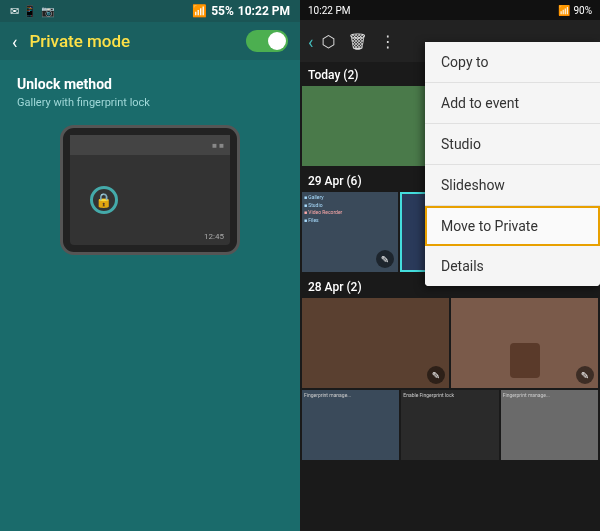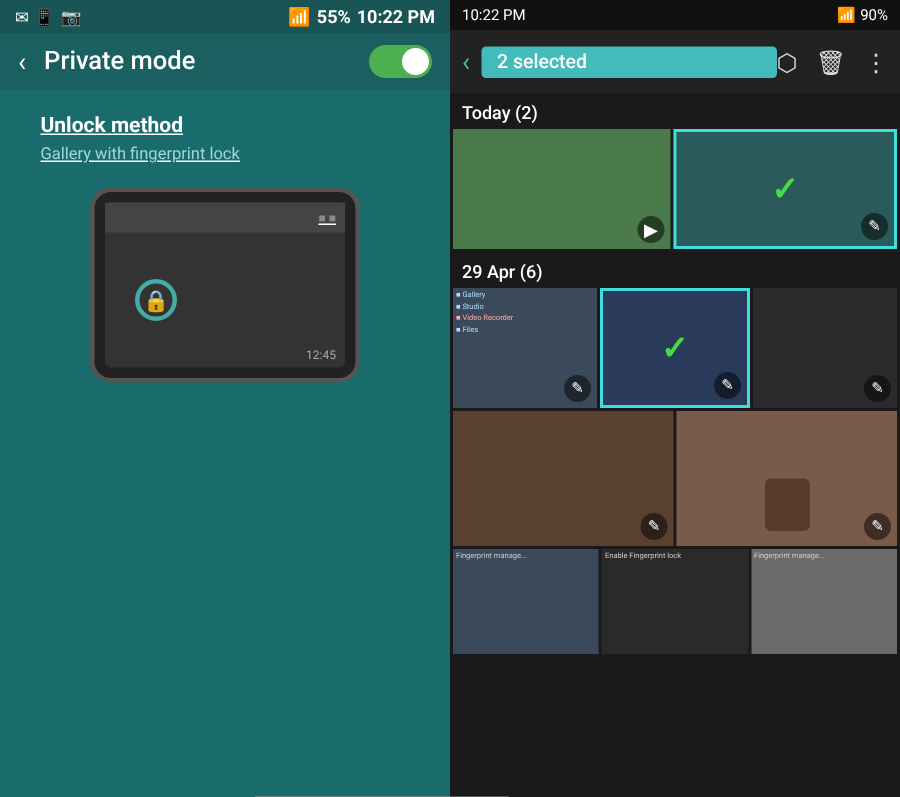--- a/index.html
+++ b/index.html
@@ -53,21 +53,21 @@
     }
 
     .back-arrow {
       color: white;
       font-size: 18px;
       margin-right: 12px;
       cursor: pointer;
     }
 
     .top-bar-title {
-      color: #ffffff;
+      color: #fde047;
       font-size: 17px;
       font-weight: 500;
       flex: 1;
     }
 
     .toggle-switch {
       width: 42px;
       height: 22px;
       background: #4CAF50;
       border-radius: 11px;
@@ -79,23 +79,22 @@
     .toggle-knob {
       width: 18px;
       height: 18px;
       background: white;
       border-radius: 50%;
       position: absolute;
       right: 2px;
     }
 
     .left-content {
-      padding: 16px 27px;
-      flex: 1;
-      text-decoration: underline;
+      padding: 16px 17px;
+      flex: 1;
     }
 
     .section-title {
       font-size: 14px;
       font-weight: bold;
       color: white;
       margin-bottom: 4px;
     }
 
     .section-subtitle {
@@ -390,21 +389,20 @@
 </div>
 
 <div class="right-panel">
   <div class="right-status-bar">
     <span>10:22 PM</span>
     <span>📶 90%</span>
   </div>
 
   <div class="right-top-bar">
     <span class="back-btn">‹</span>
-    <span class="selected-badge">2 selected</span>
     <div class="top-actions">
       <span class="top-action-icon">⬡</span>
       <span class="top-action-icon">🗑</span>
       <span class="top-action-icon">⋮</span>
     </div>
   </div>
 
   <div class="gallery-scroll">
 
     <div class="date-label">Today (2)</div>
@@ -441,20 +439,21 @@
           <span class="edit-icon">✎</span>
         </div>
       </div>
       <div class="photo-thumb thumb-dark">
         <div class="thumb-overlay">
           <span class="edit-icon">✎</span>
         </div>
       </div>
     </div>
 
+    <div class="date-label">28 Apr (2)</div>
     <div class="photo-row">
       <div class="photo-thumb thumb-brown" style="height:90px;">
         <div class="thumb-overlay">
           <span class="edit-icon">✎</span>
         </div>
       </div>
       <div class="photo-thumb thumb-person" style="height:90px;">
         <div style="position:absolute; bottom:10px; left:50%; transform:translateX(-50%); width:30px; height:35px; background:#5a3a2a; border-radius:4px;"></div>
         <div class="thumb-overlay">
           <span class="edit-icon">✎</span>
@@ -468,13 +467,21 @@
       </div>
       <div class="photo-thumb thumb-dark" style="height:70px;">
         <div style="padding:2px; font-size:5px; color:#ccc;">Enable Fingerprint lock</div>
       </div>
       <div class="photo-thumb thumb-gray" style="height:70px;">
         <div style="padding:2px; font-size:5px; color:#ccc;">Fingerprint manage...</div>
       </div>
     </div>
   </div>
 
+  <div class="dropdown-menu">
+    <div class="menu-item">Copy to</div>
+    <div class="menu-item">Add to event</div>
+    <div class="menu-item">Studio</div>
+    <div class="menu-item">Slideshow</div>
+    <div class="menu-item highlighted">Move to Private</div>
+    <div class="menu-item">Details</div>
+  </div>
 </div>
 
 </body></html>

